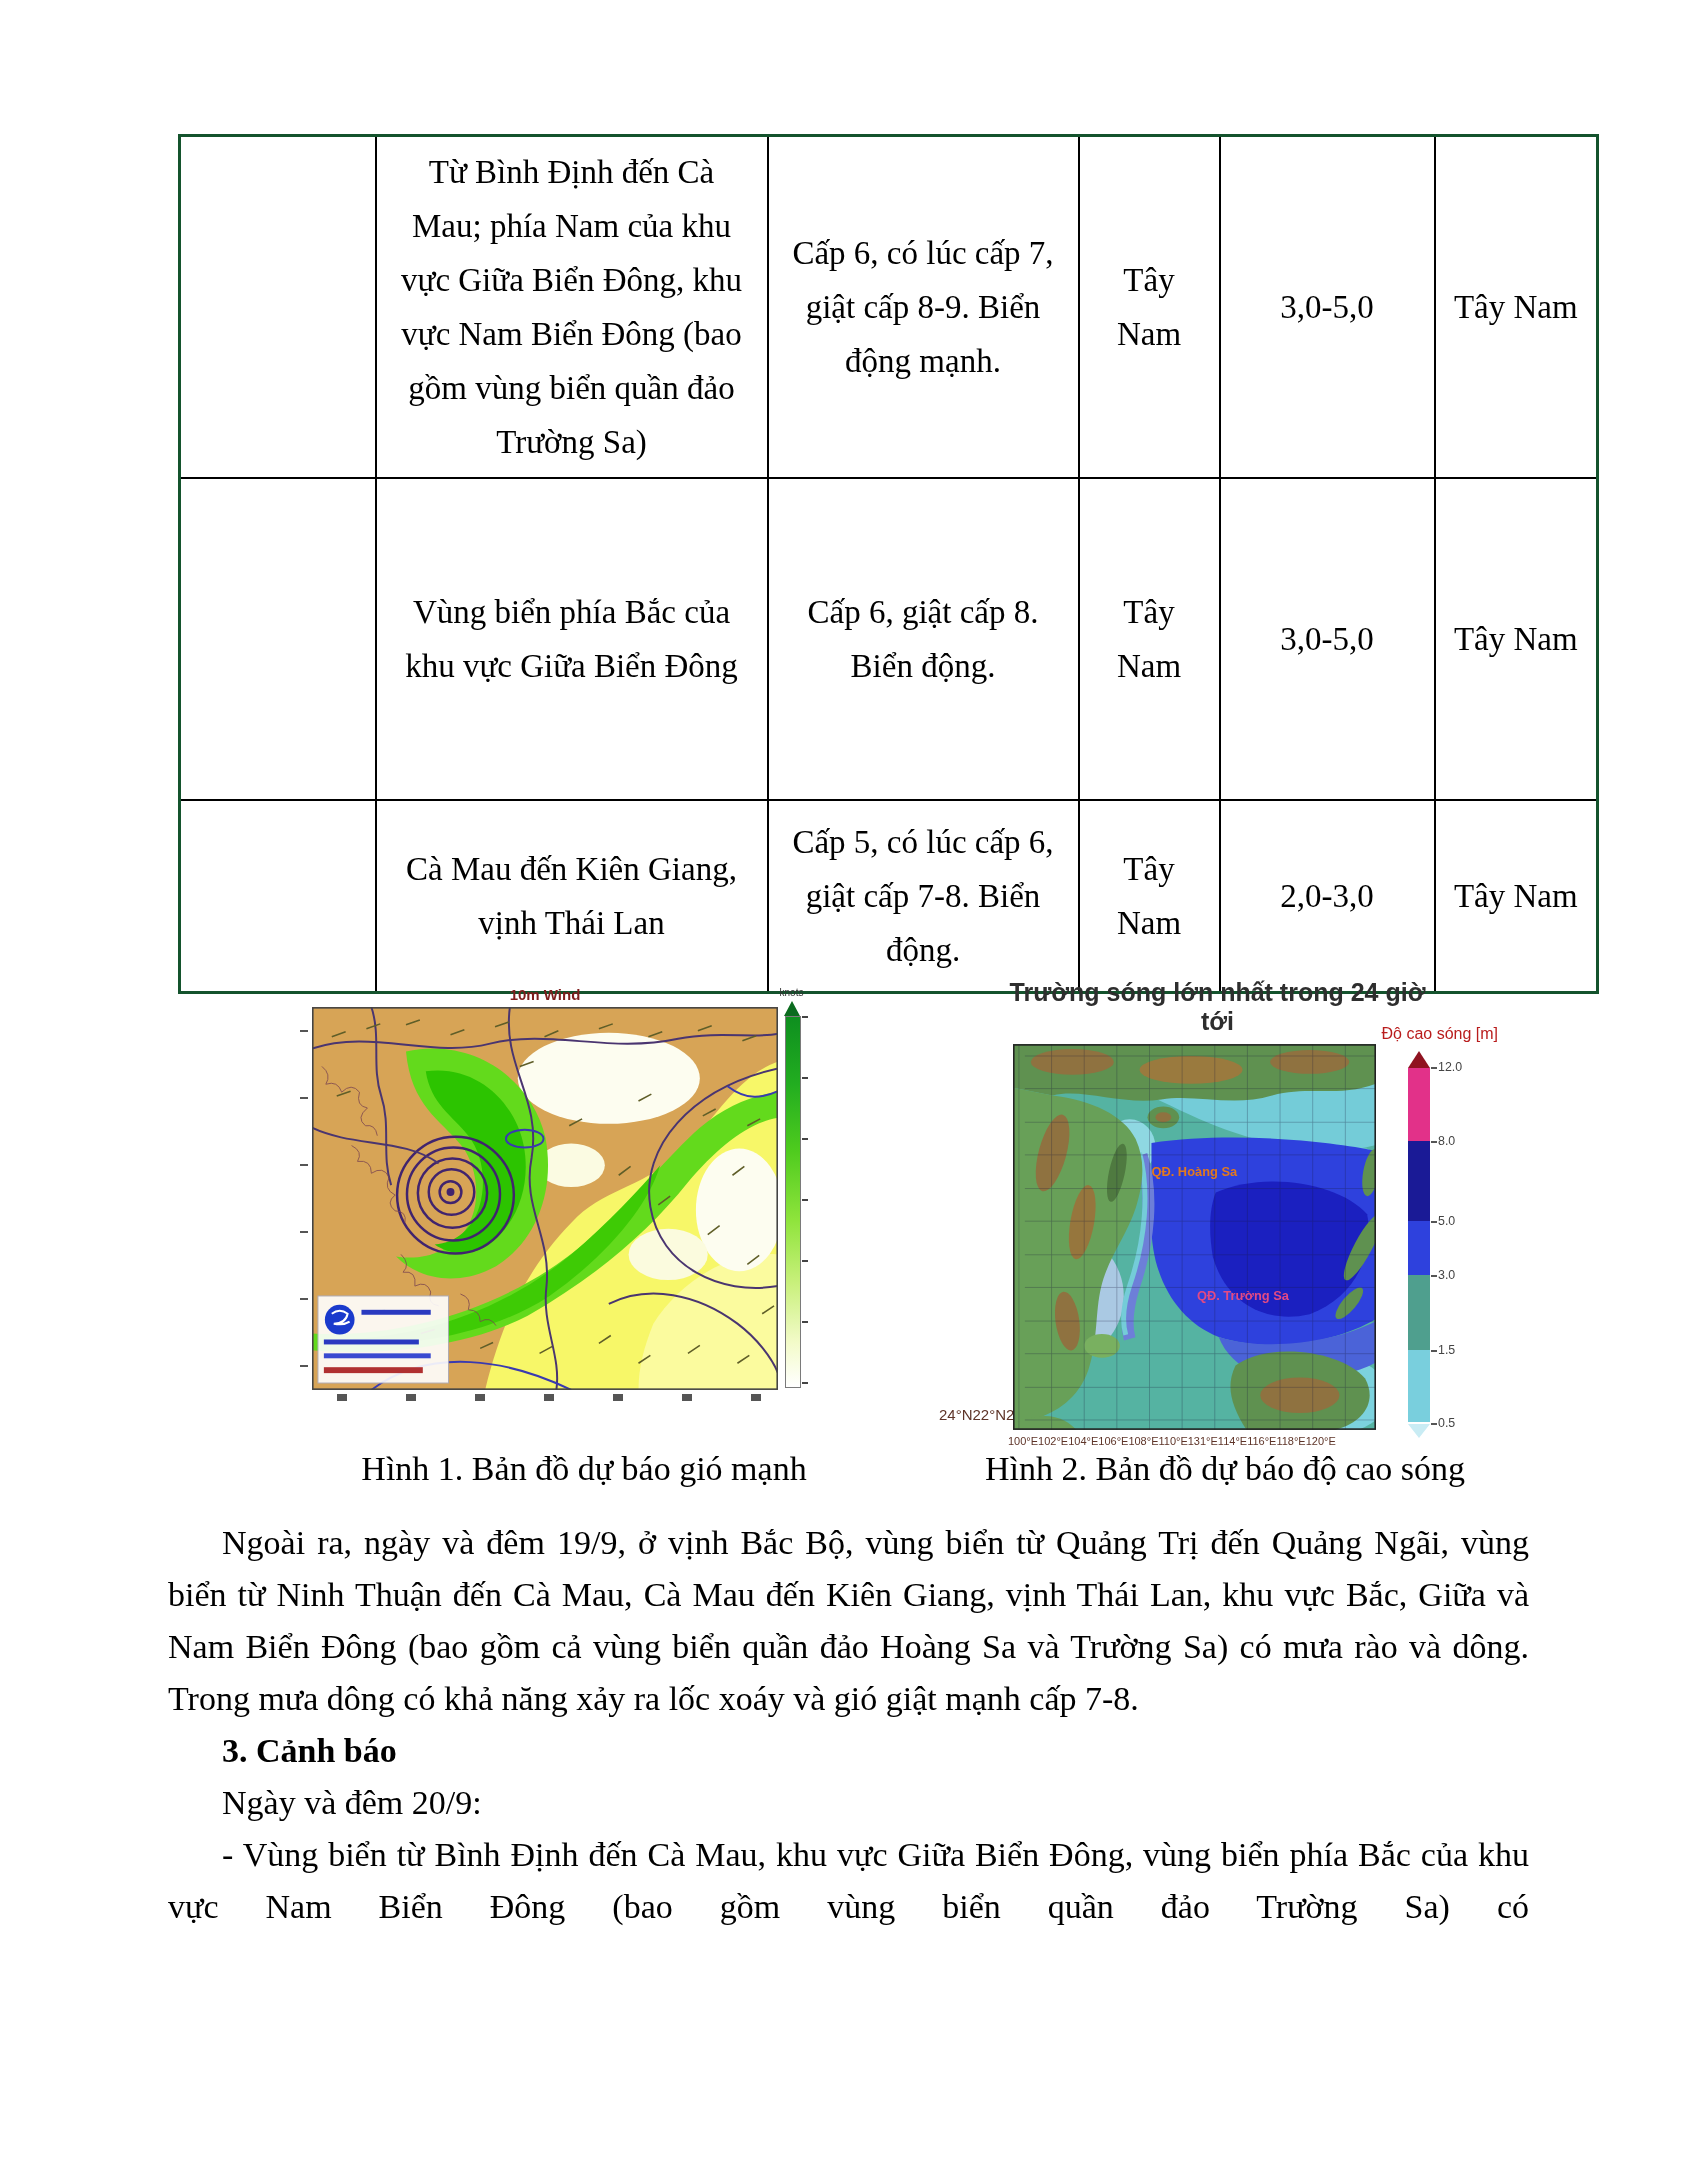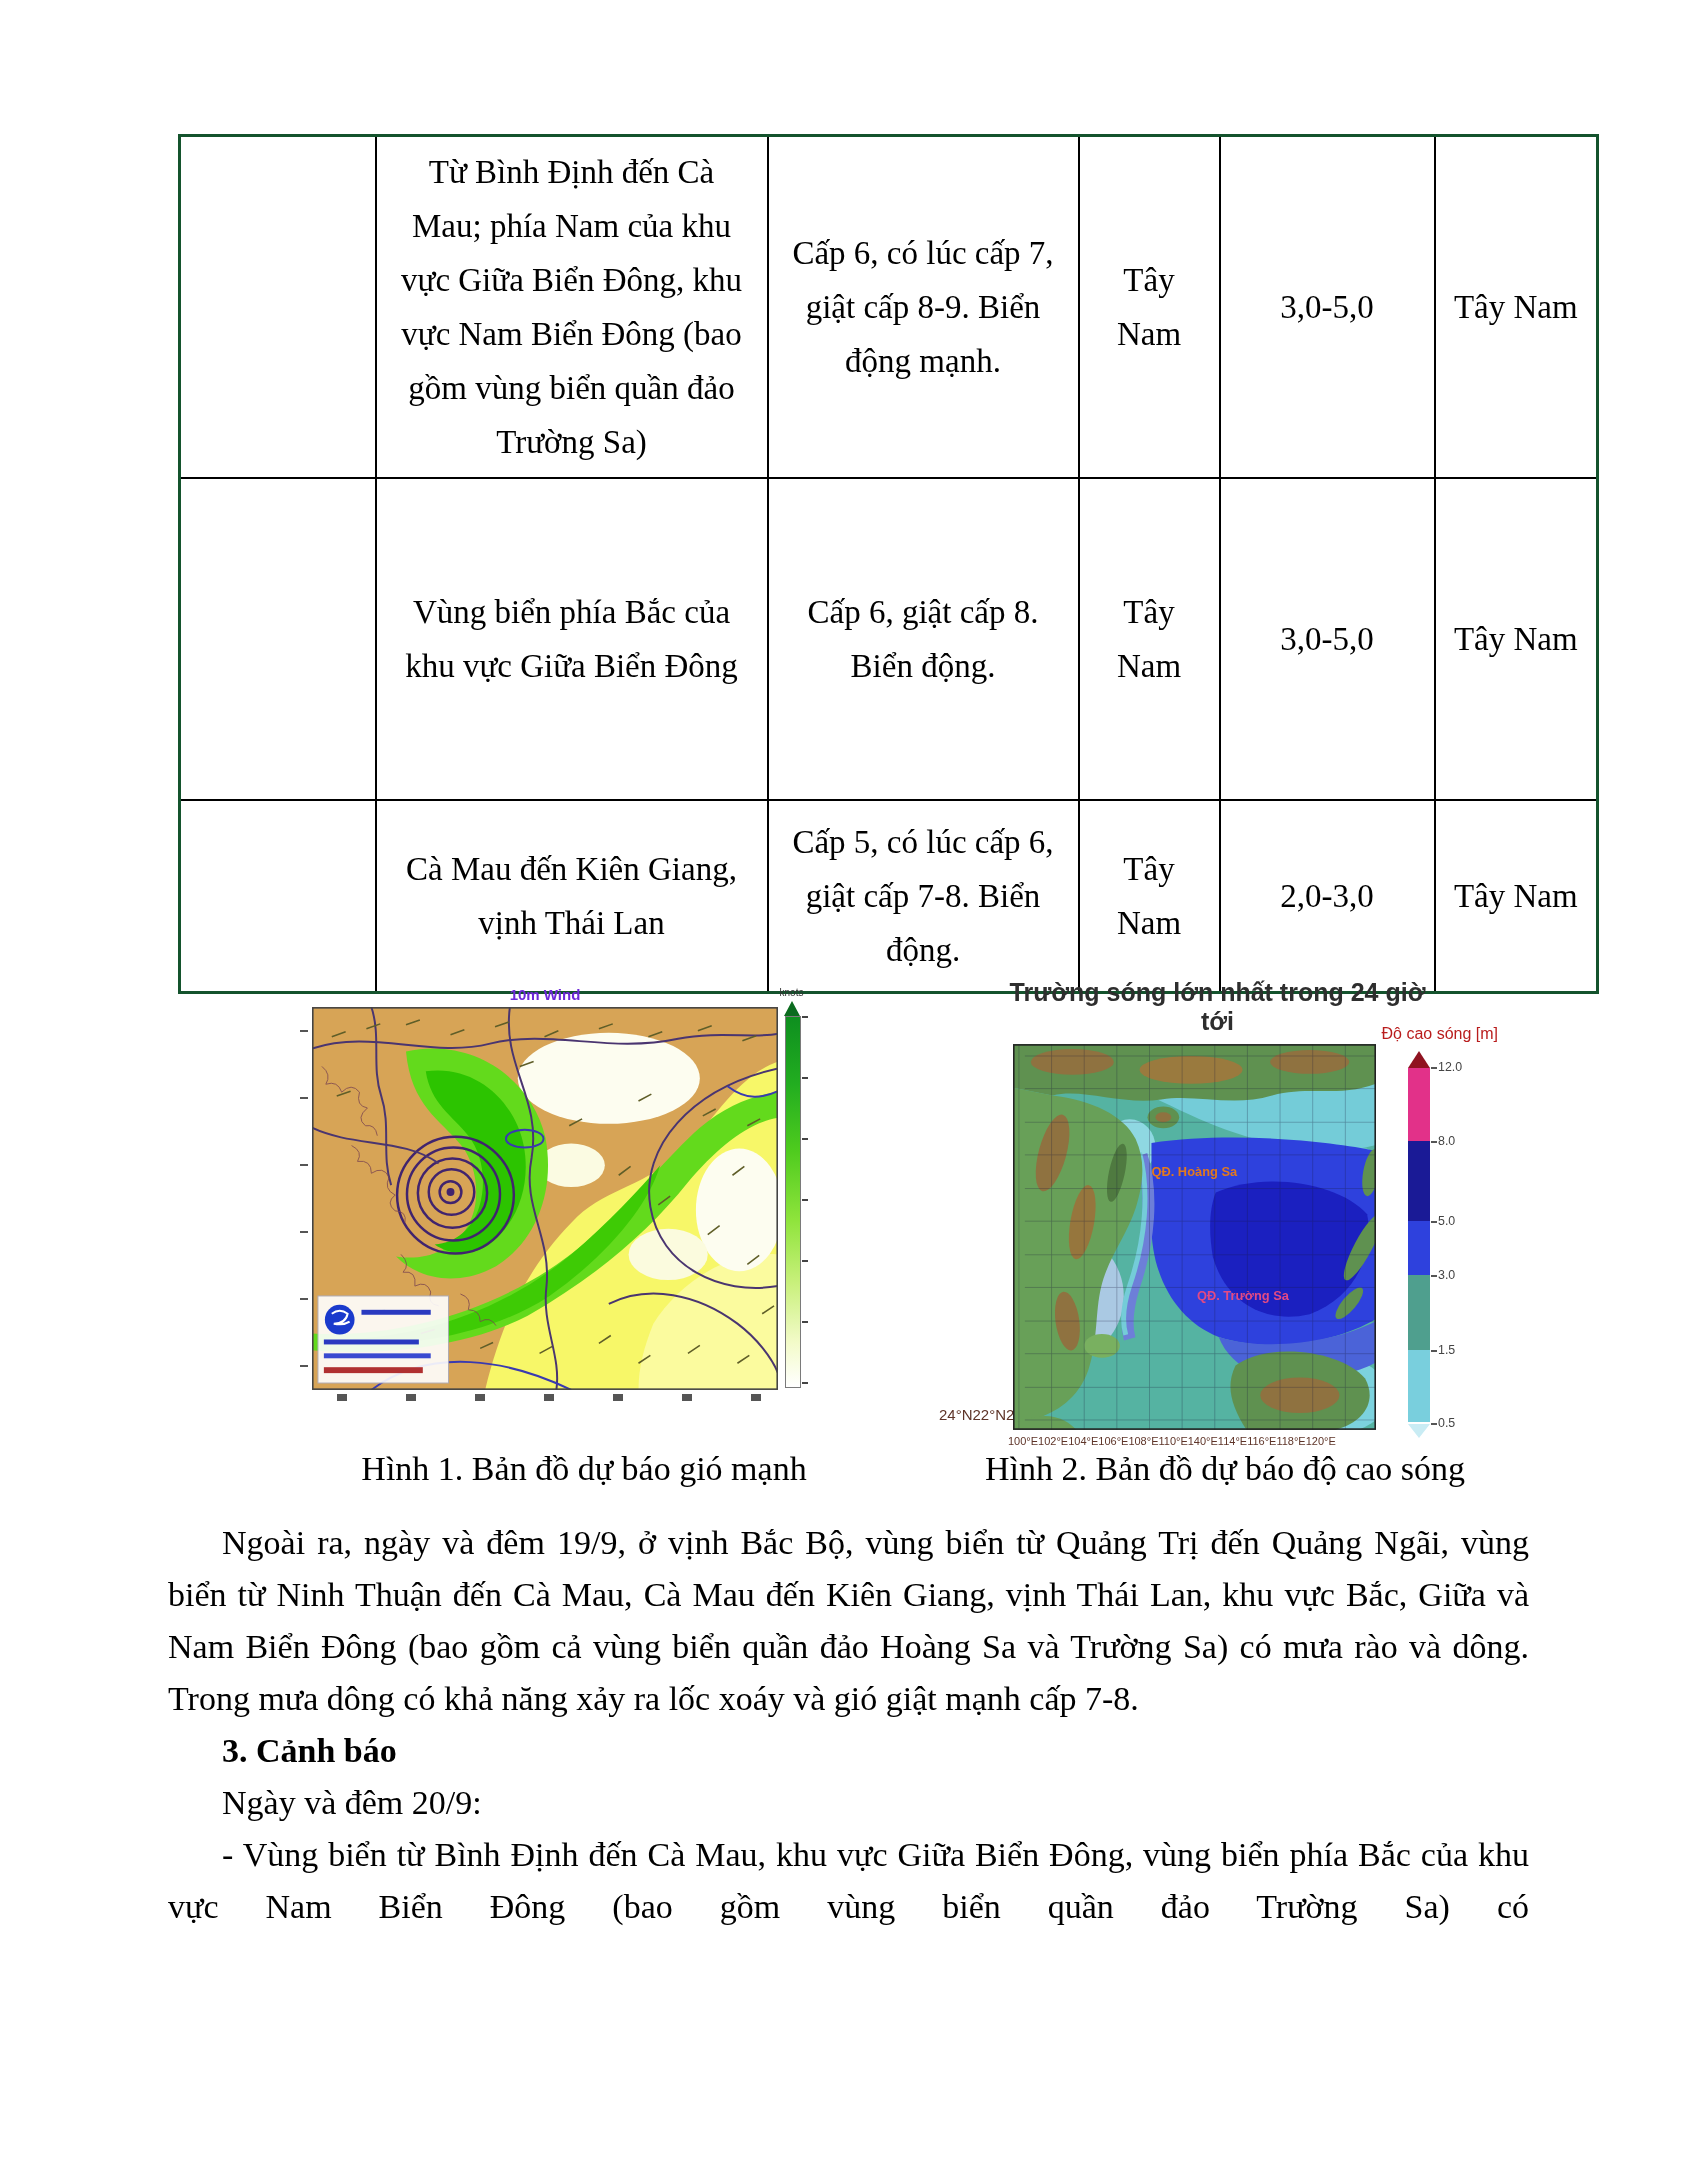--- a/index.html
+++ b/index.html
@@ -17,21 +17,21 @@
     font-size:33px;line-height:54px;padding:0 18px;word-wrap:break-word;
   }
   table.fc{border:3px solid #14532d;}
   td.c-wind{padding:0 20px;}
   td.c-dir1{padding:0 24px;}
   td.c-wave{padding:0 10px;}
   td.c-dir2{padding:0 30px;}
   
   .fig1-title{
     position:absolute;left:312px;top:986px;width:466px;text-align:center;
-    font-family:"Liberation Sans",sans-serif;font-size:15px;font-weight:bold;color:#6d28d9;
+    font-family:"Liberation Sans",sans-serif;font-size:15px;font-weight:bold;color:#7f1d1d;
   }
   .fig1-plot{position:absolute;left:312px;top:1007px;width:466px;height:383px;}
   .fig1-lticks{
     position:absolute;left:300px;top:1030px;width:8px;height:356px;
     background:repeating-linear-gradient(to bottom, #555 0 2px, transparent 2px 67px);
   }
   .fig1-bticks{
     position:absolute;left:337px;top:1394px;width:426px;height:7px;
     background:repeating-linear-gradient(to right, #555 0 10px, transparent 10px 69px);
   }
@@ -294,21 +294,21 @@
   </svg>
 </div>
 
 <div class="fig2-lons">
   <span>100°E</span>
   <span>102°E</span>
   <span>104°E</span>
   <span>106°E</span>
   <span>108°E</span>
   <span>110°E</span>
-  <span>140°E</span>
+  <span>131°E</span>
   <span>114°E</span>
   <span>116°E</span>
   <span>118°E</span>
   <span>120°E</span>
 </div>
 
 <div class="cb2-arrow"></div>
 <div class="cb2-bar">
   <div class="seg" style="height:73px;background:#e23189"></div>
   <div class="seg" style="height:80px;background:#1a1a96"></div>

